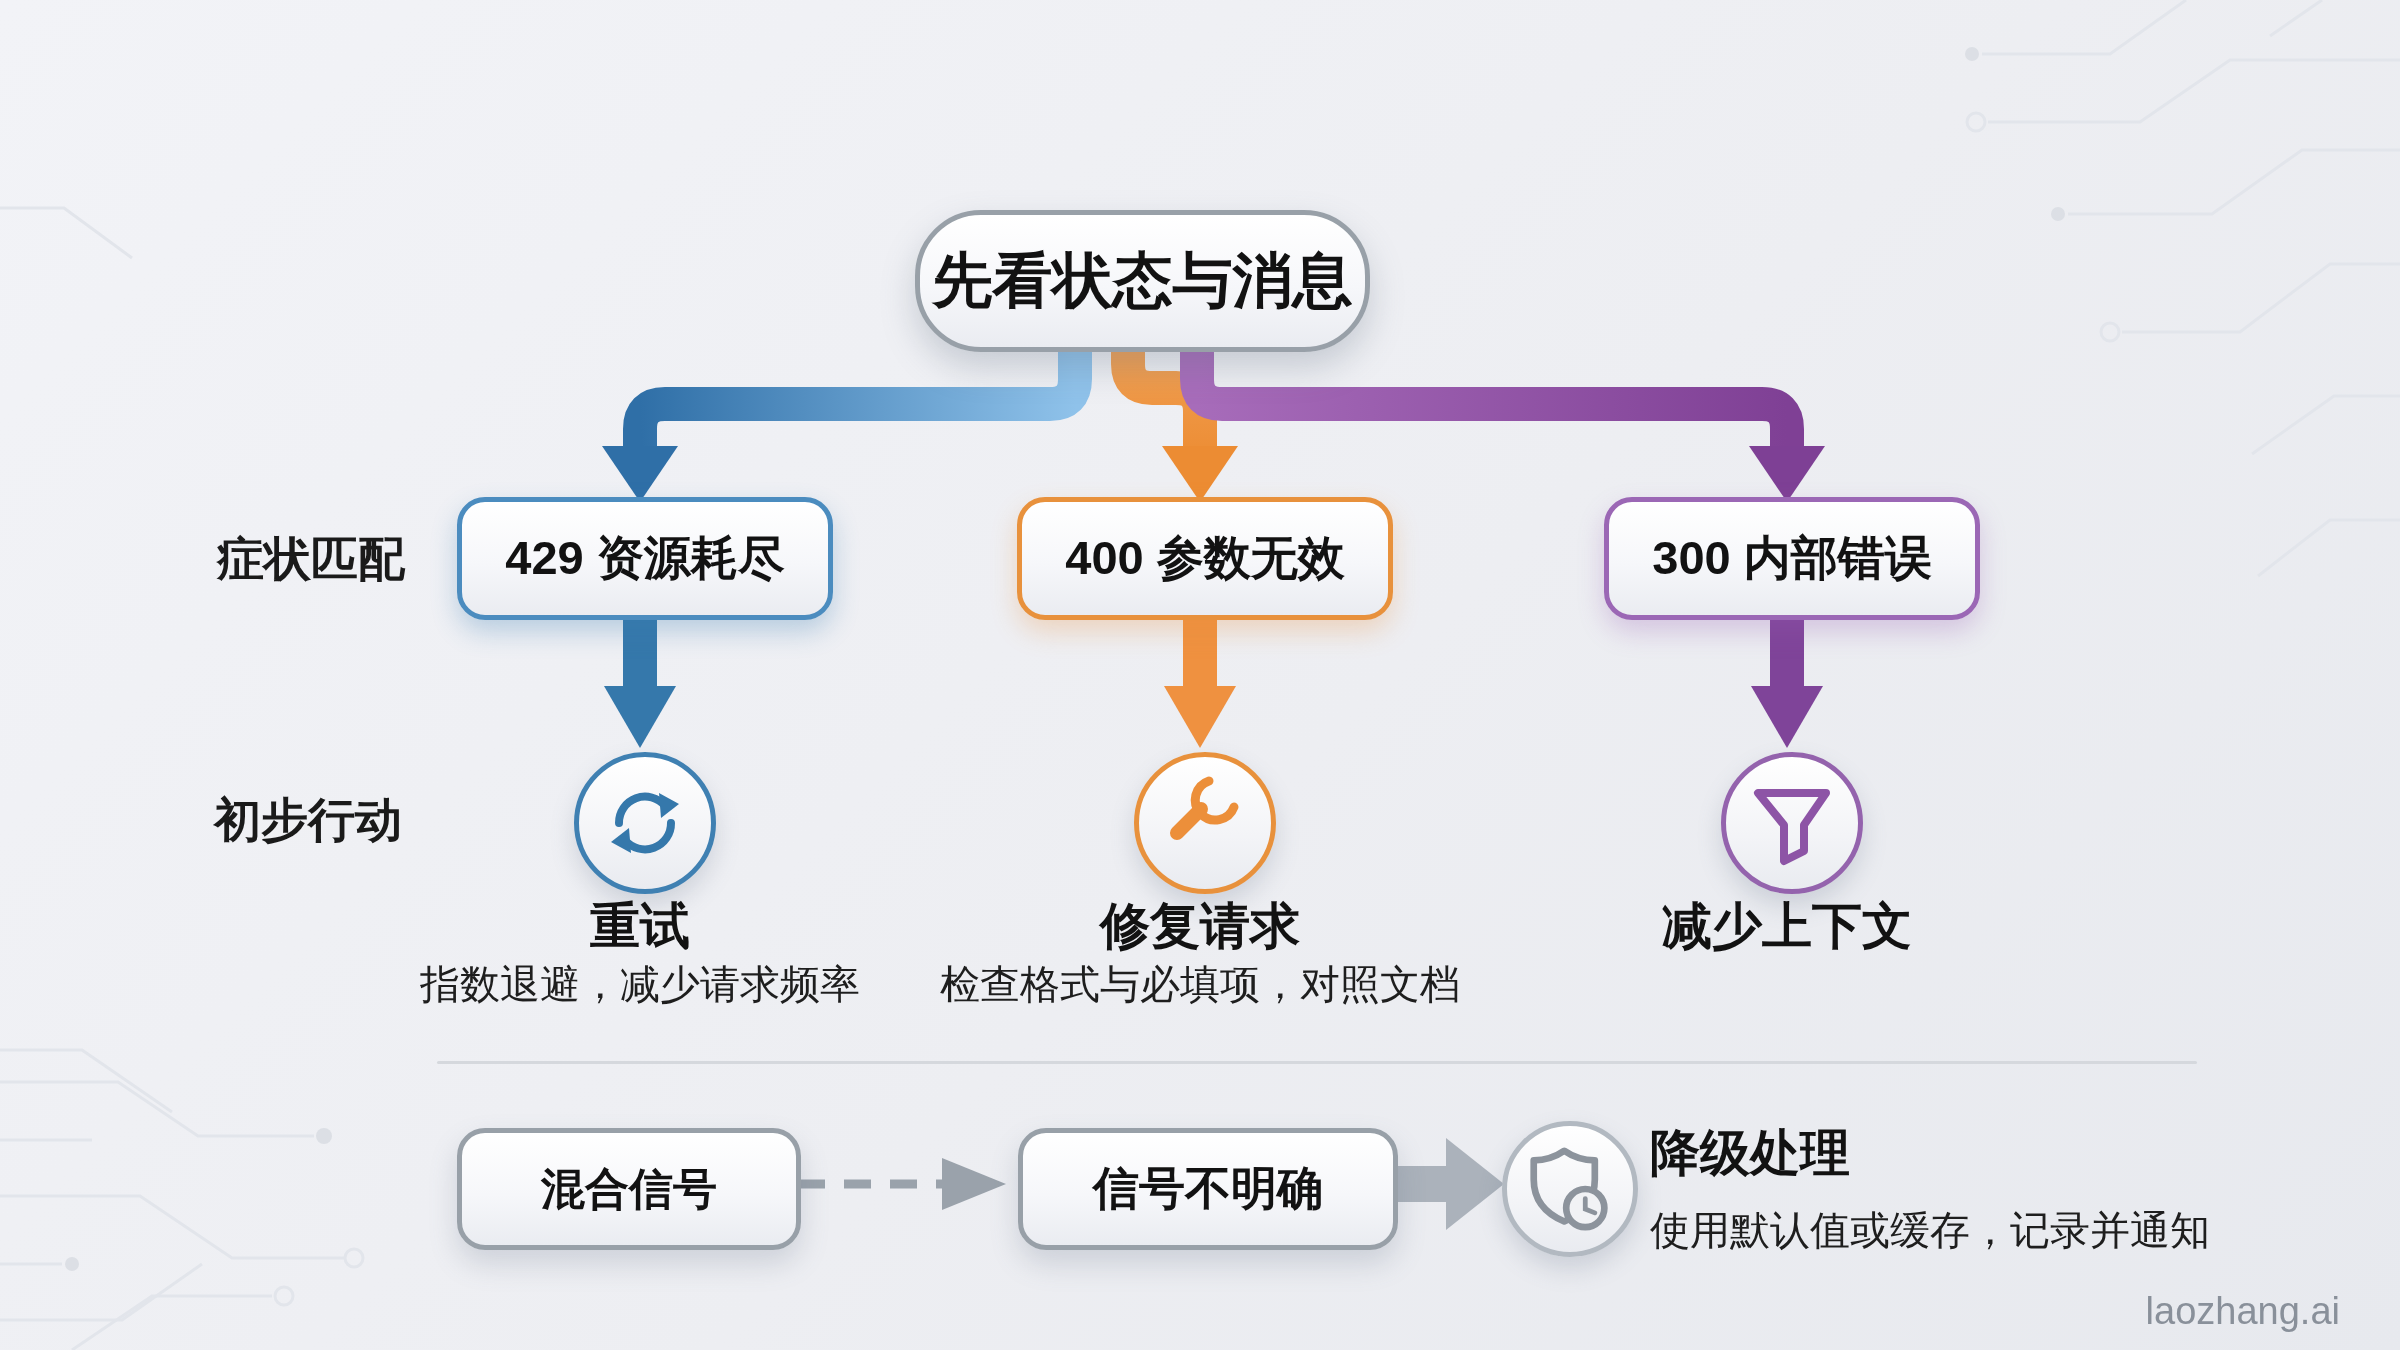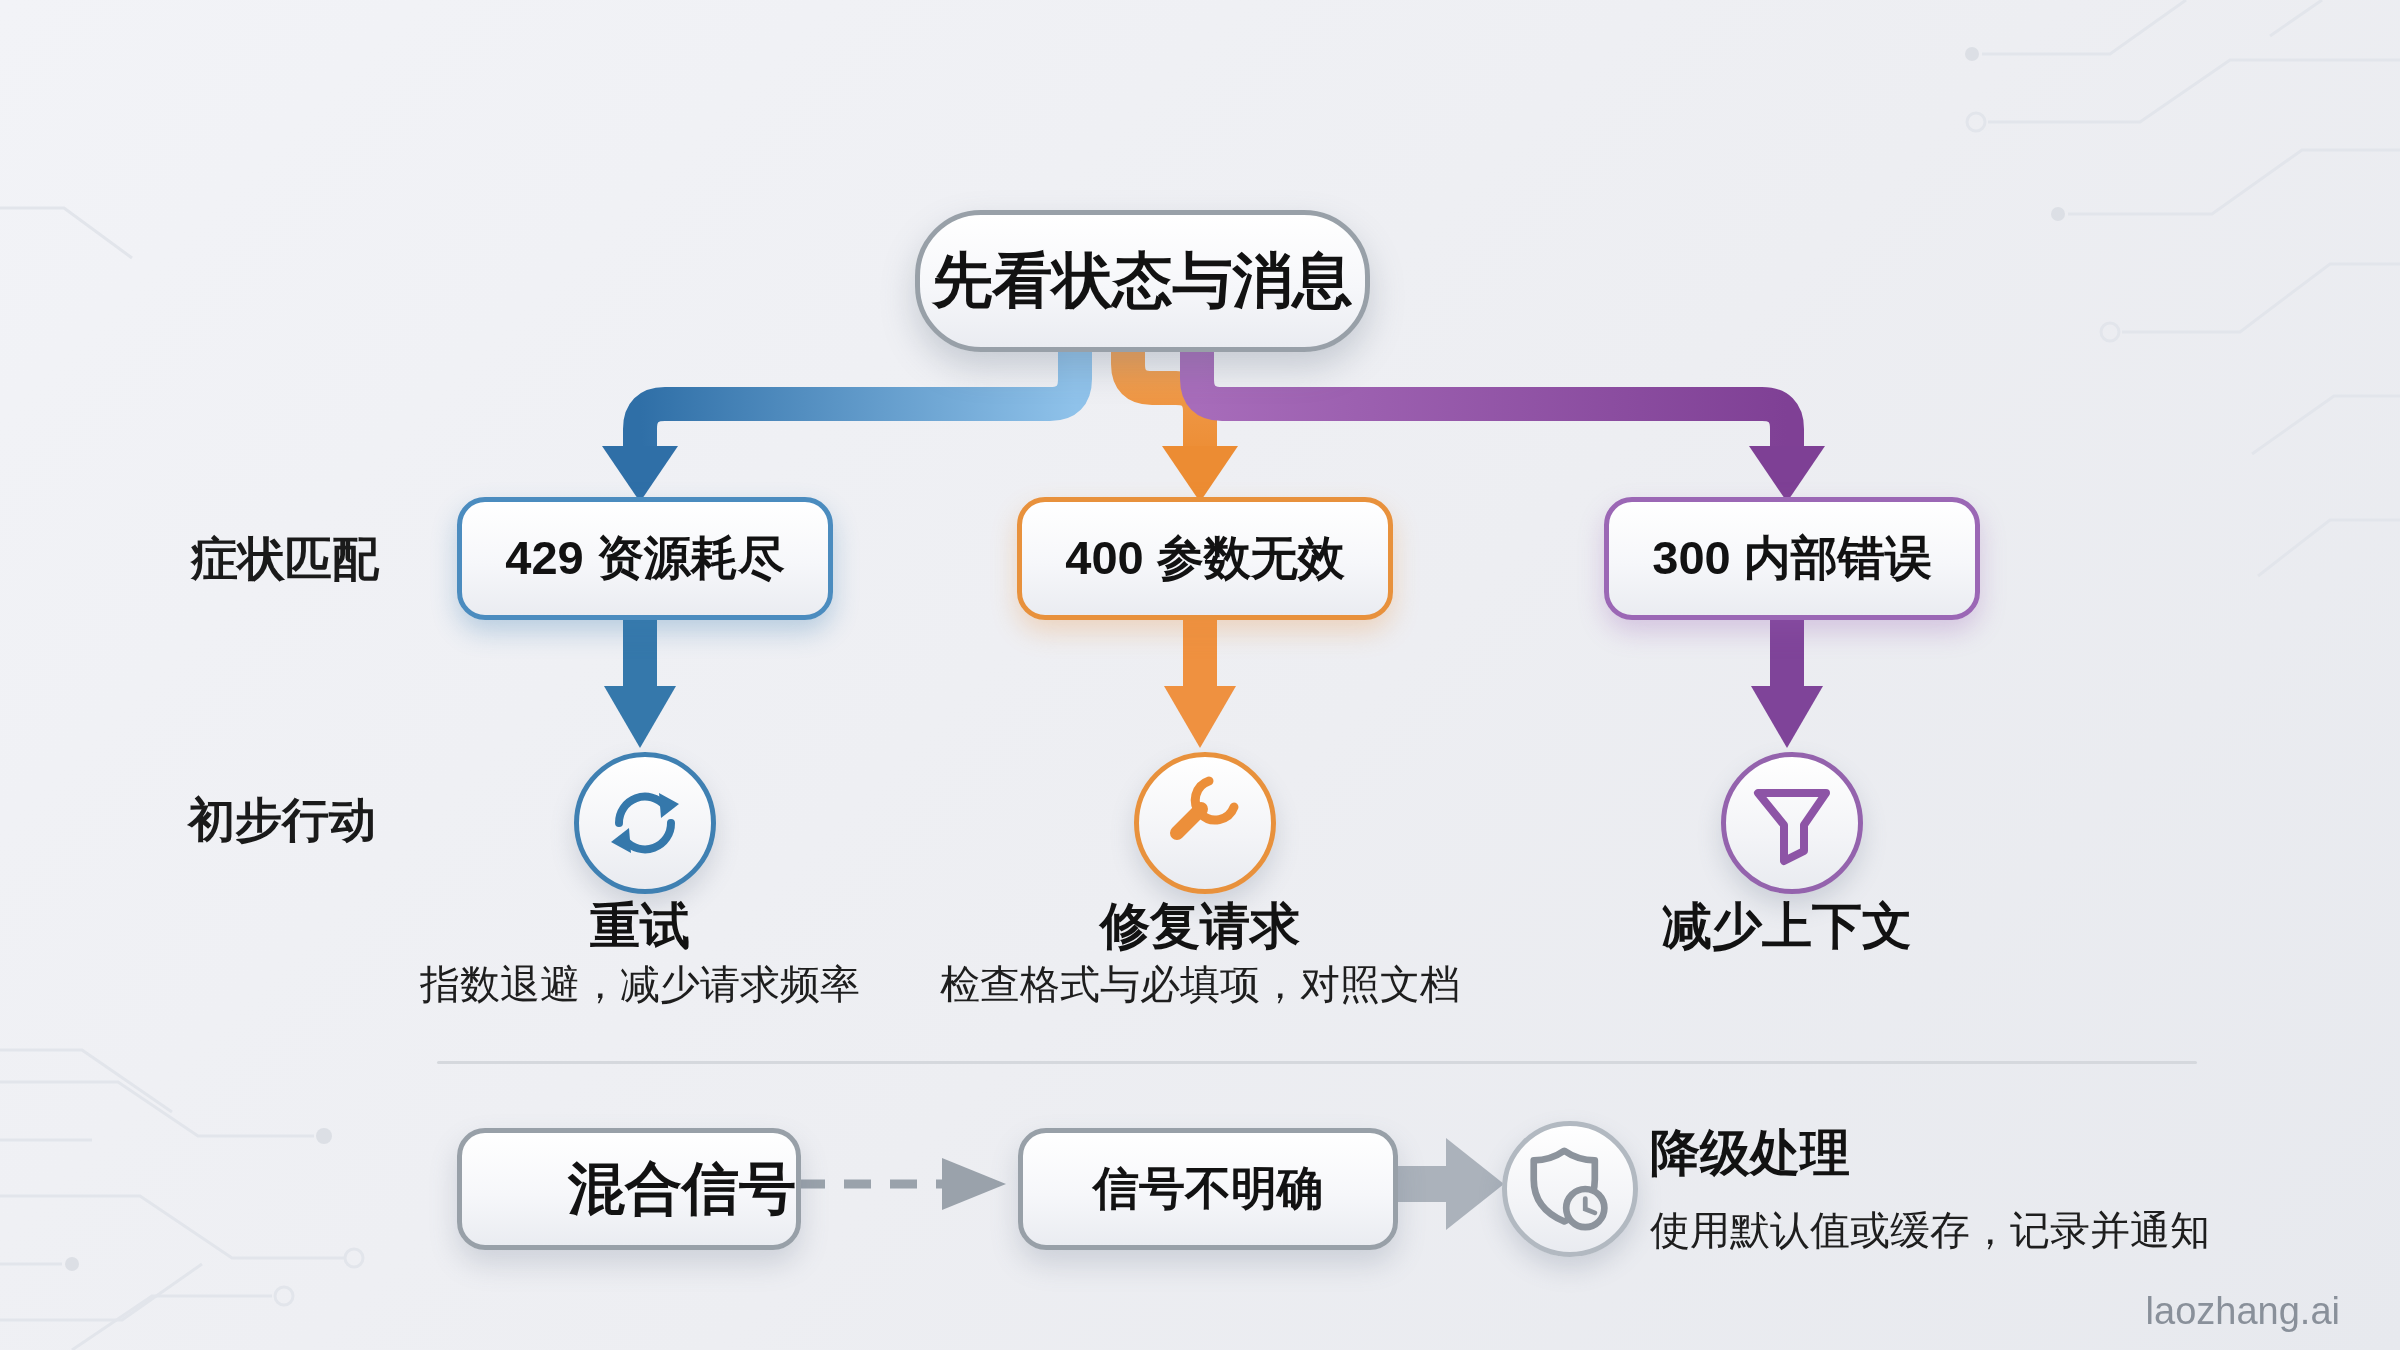--- a/index.html
+++ b/index.html
@@ -23,21 +23,21 @@
     font-weight:800;color:#121212;z-index:3;
     box-shadow:0 14px 28px rgba(96,110,130,.22);
   }
   .node.root{border-radius:66px;font-size:60px;box-shadow:0 16px 34px rgba(96,110,130,.28);}
   .node.sym{font-size:47px;}
   .node.b-blue{border-color:#4b8cbf;box-shadow:0 12px 26px rgba(60,125,180,.30);}
   .node.b-orange{border-color:#e8913c;box-shadow:0 12px 26px rgba(232,145,60,.28);}
   .node.b-purple{border-color:#9b67b5;box-shadow:0 12px 26px rgba(150,95,180,.28);}
   .rowlabel{
     position:absolute;font-size:47px;font-weight:800;color:#1a1a1a;z-index:3;
-    width:240px;text-align:center;
+    width:240px;text-align:right;
   }
   .circle{
     position:absolute;border-radius:50%;
     background:linear-gradient(180deg,#ffffff 0%,#f3f4f7 60%,#e9ebf0 100%);
     display:flex;align-items:center;justify-content:center;z-index:3;
     box-shadow:0 12px 24px rgba(96,110,130,.22);
   }
   .circle.c-blue{border:5px solid #3f80b2;}
   .circle.c-orange{border:5px solid #e8913c;}
   .circle.c-purple{border:5px solid #9463ad;}
@@ -163,21 +163,21 @@
 
   <div class="action-title" style="left:390px;top:893px;width:500px;">重试</div>
   <div class="action-title" style="left:950px;top:893px;width:500px;">修复请求</div>
   <div class="action-title" style="left:1537px;top:893px;width:500px;">减少上下文</div>
 
   <div class="action-desc" style="left:290px;top:957px;width:700px;">指数退避，减少请求频率</div>
   <div class="action-desc" style="left:850px;top:957px;width:700px;">检查格式与必填项，对照文档</div>
 
   <div class="divider" style="left:437px;top:1061px;width:1760px;height:3px;"></div>
 
-  <div class="node sym" style="left:457px;top:1128px;width:334px;height:112px;font-size:57px;justify-content:flex-end;">
+  <div class="node sym" style="left:457px;top:1128px;width:334px;height:112px;font-size:44px;">
     <span>混合信号</span>
   </div>
   <div class="node sym" style="left:1018px;top:1128px;width:370px;height:112px;font-size:46px;">
     <span>信号不明确</span>
   </div>
 
   <div class="circle c-gray" style="left:1502px;top:1121px;width:126px;height:126px;">
     <svg width="126" height="126" viewBox="0 0 132 132">
       <path d="M 60 26 C 70 33 82 36 92 36 L 92 56 C 92 78 79 92 60 100 C 41 92 28 78 28 56 L 28 36 C 38 36 50 33 60 26 Z" fill="none" stroke="#8c939c" stroke-width="7" stroke-linejoin="round"></path>
       <circle cx="82" cy="86" r="20" fill="#f1f2f5" stroke="#8c939c" stroke-width="7"></circle>

